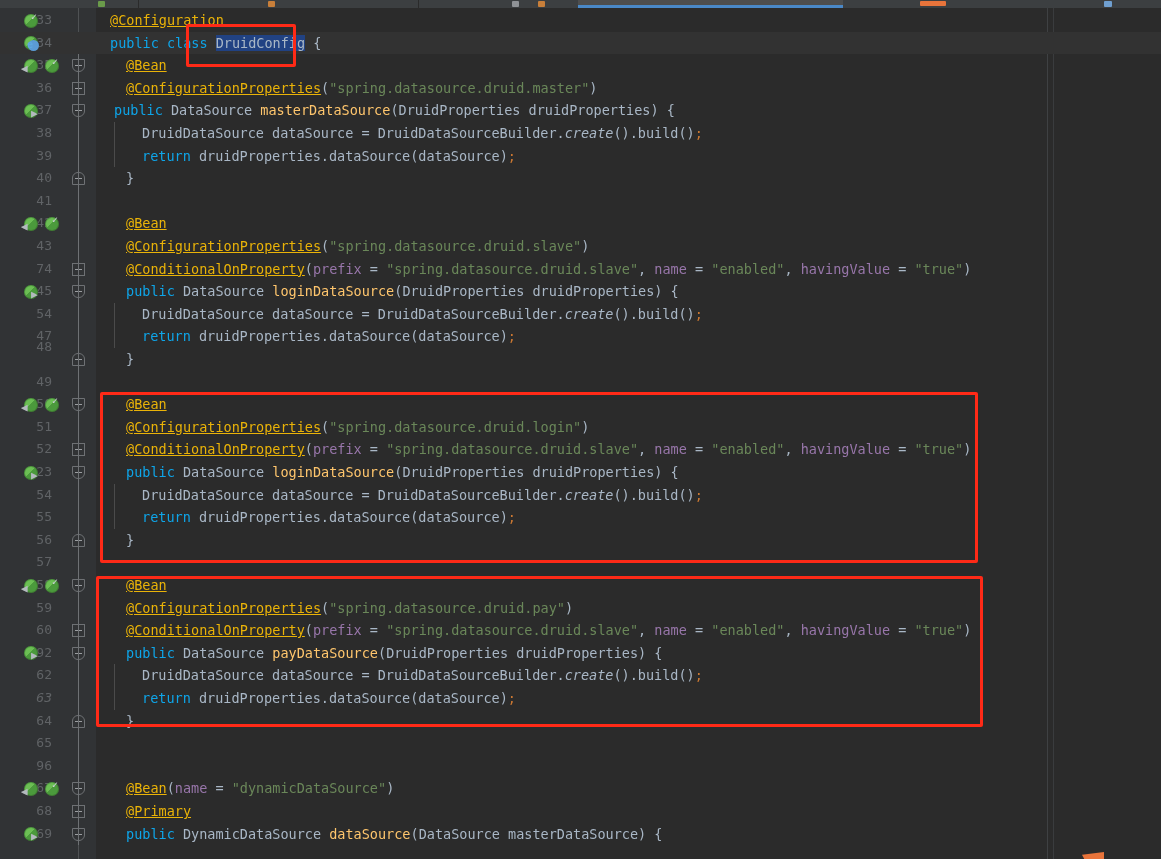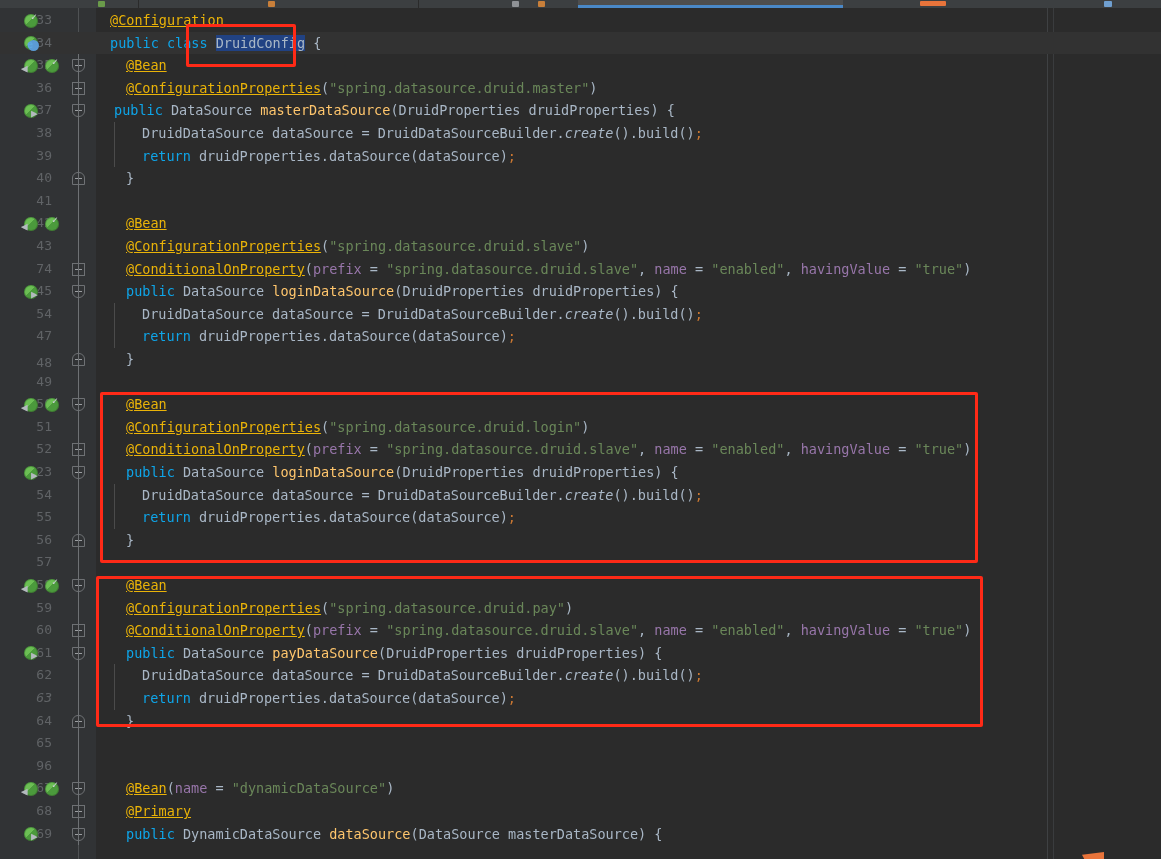--- a/index.html
+++ b/index.html
@@ -206,21 +206,21 @@
       <div class="ln" style="top: 294.8px; position: absolute;">54</div>
       <div class="foldbar" style="top: 294.8px; height: 22.6px;"></div>
       <div class="lc" style="top: 294.8px; left: 142px;"><span class="type">DruidDataSource dataSource = DruidDataSourceBuilder.</span><span class="sta">create</span><span class="type">().build()</span><span class="semi">;</span></div>
       <div class="iguide" style="left: 114px; top: 294.8px; height: 22.6px;"></div>
       <div class="row" style="top: 317.4px;"></div>
       <div class="ln" style="top: 317.4px; position: absolute;">47</div>
       <div class="foldbar" style="top: 317.4px; height: 22.6px;"></div>
       <div class="lc" style="top: 317.4px; left: 142px;"><span class="kw">return</span><span class="type"> druidProperties.dataSource(dataSource)</span><span class="semi">;</span></div>
       <div class="iguide" style="left: 114px; top: 317.4px; height: 22.6px;"></div>
       <div class="row" style="top: 340px;"></div>
-      <div class="ln" style="top: 344px; position: absolute;">48</div>
+      <div class="ln" style="top: 328px; position: absolute;">48</div>
       <div class="fold end" style="top: 345px;"></div>
       <div class="foldbar" style="top: 340px; height: 22.6px;"></div>
       <div class="lc" style="top: 340px; left: 126px;"><span class="pun">}</span></div>
       <div class="row" style="top: 362.6px;"></div>
       <div class="ln" style="top: 362.6px; position: absolute;">49</div>
       <div class="foldbar" style="top: 362.6px; height: 22.6px;"></div>
       <div class="row" style="top: 385.2px;"></div>
       <div class="ln" style="top: 385.2px; position: absolute;">50</div>
       <div class="bean arr-l" style="left: 24px; top: 389.7px; position: absolute;">
         <span class="sub">◀</span>
@@ -280,21 +280,21 @@
       <div class="row" style="top: 588.6px;"></div>
       <div class="ln" style="top: 588.6px; position: absolute;">59</div>
       <div class="foldbar" style="top: 588.6px; height: 22.6px;"></div>
       <div class="lc" style="top: 588.6px; left: 126px;"><span class="ann">@ConfigurationProperties</span><span class="pun">(</span><span class="str">"spring.datasource.druid.pay"</span><span class="pun">)</span></div>
       <div class="row" style="top: 611.2px;"></div>
       <div class="ln" style="top: 611.2px; position: absolute;">60</div>
       <div class="fold mid" style="top: 616.2px;"></div>
       <div class="foldbar" style="top: 611.2px; height: 22.6px;"></div>
       <div class="lc" style="top: 611.2px; left: 126px;"><span class="ann">@ConditionalOnProperty</span><span class="pun">(</span><span class="fld">prefix</span><span class="pun"> = </span><span class="str">"spring.datasource.druid.slave"</span><span class="pun">, </span><span class="fld">name</span><span class="pun"> = </span><span class="str">"enabled"</span><span class="pun">, </span><span class="fld">havingValue</span><span class="pun"> = </span><span class="str">"true"</span><span class="pun">)</span></div>
       <div class="row" style="top: 633.8px;"></div>
-      <div class="ln" style="top: 633.8px; position: absolute;">61</div>
+      <div class="ln" style="top: 633.8px; position: absolute;">92</div>
       <div class="bean arr-r" style="left: 24px; top: 638.3px; position: absolute;">
         <span class="sub">▶</span>
       </div>
       <div class="fold start" style="top: 638.8px;"></div>
       <div class="foldbar" style="top: 633.8px; height: 22.6px;"></div>
       <div class="lc" style="top: 633.8px; left: 126px;"><span class="kw">public</span><span class="type"> DataSource </span><span class="mth">payDataSource</span><span class="type">(DruidProperties druidProperties) {</span></div>
       <div class="row" style="top: 656.4px;"></div>
       <div class="ln" style="top: 656.4px; position: absolute;">62</div>
       <div class="foldbar" style="top: 656.4px; height: 22.6px;"></div>
       <div class="lc" style="top: 656.4px; left: 142px;"><span class="type">DruidDataSource dataSource = DruidDataSourceBuilder.</span><span class="sta">create</span><span class="type">().build()</span><span class="semi">;</span></div>

